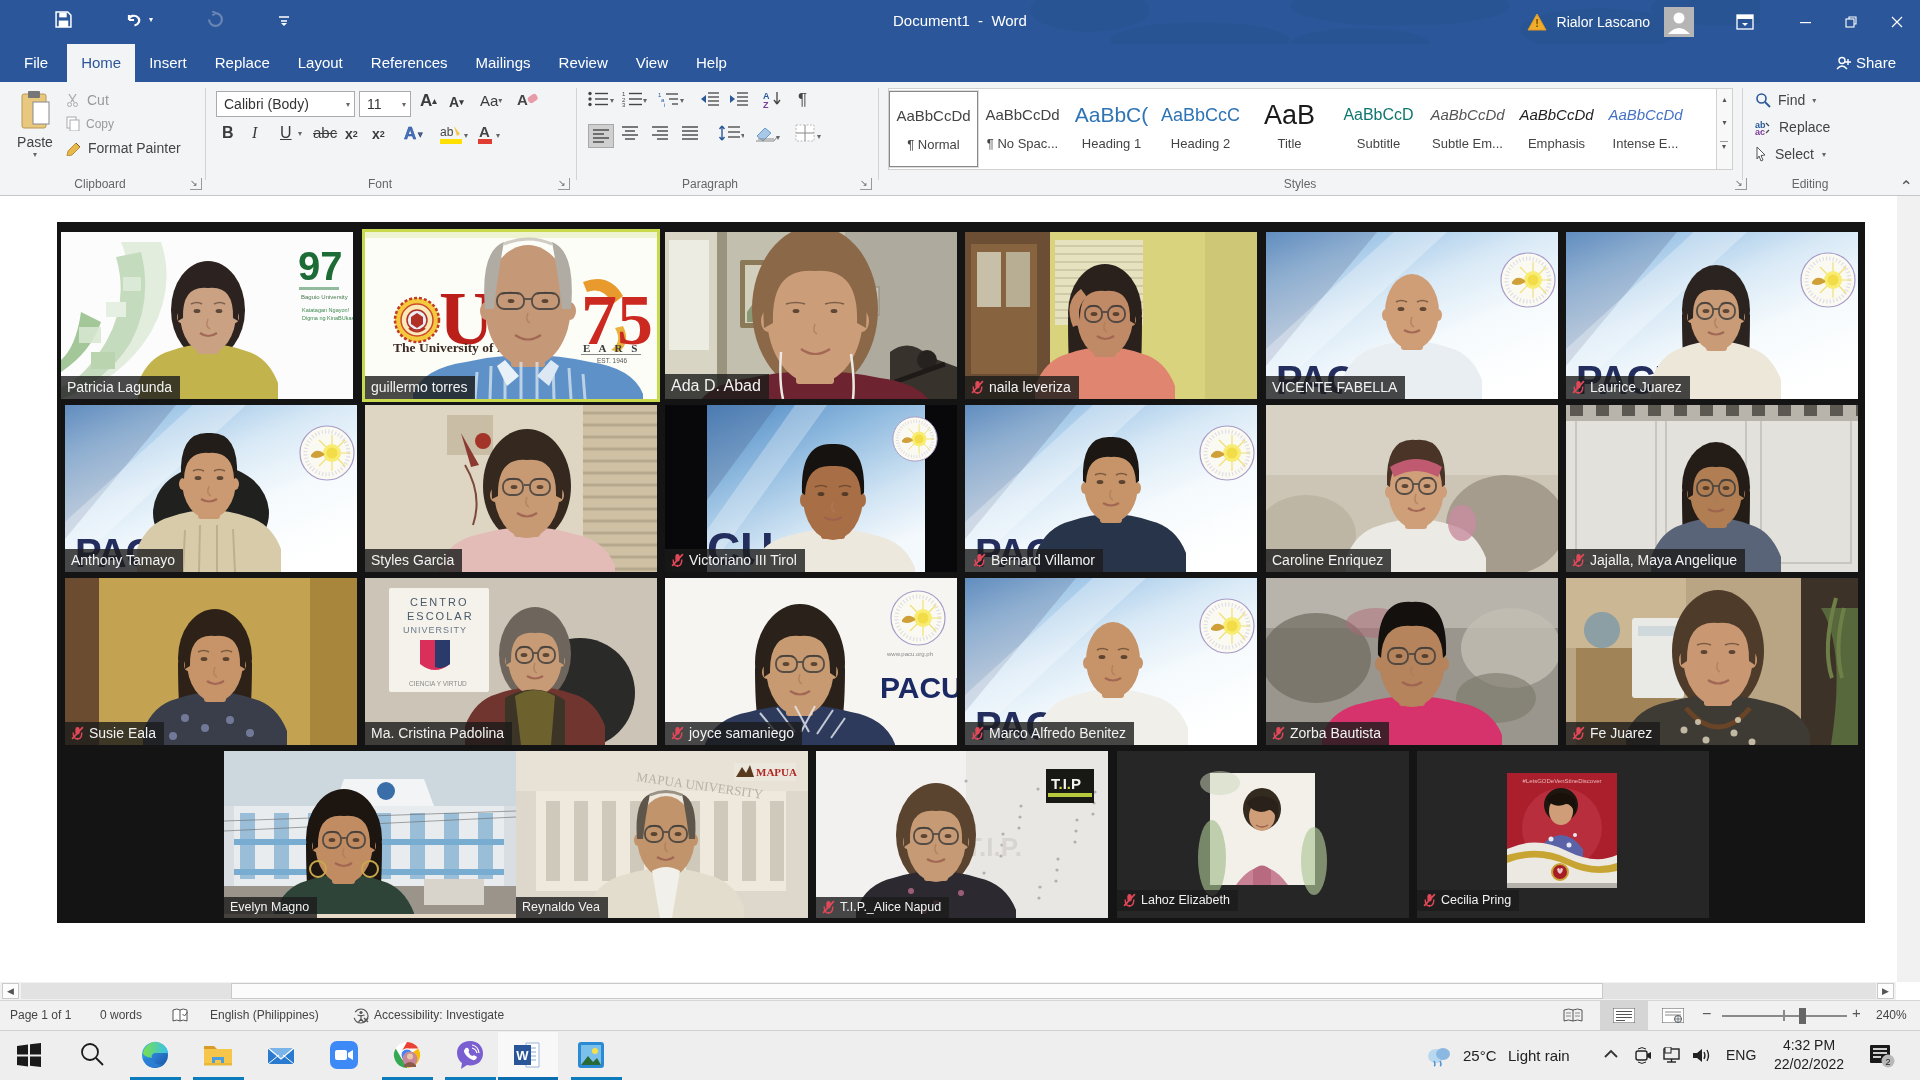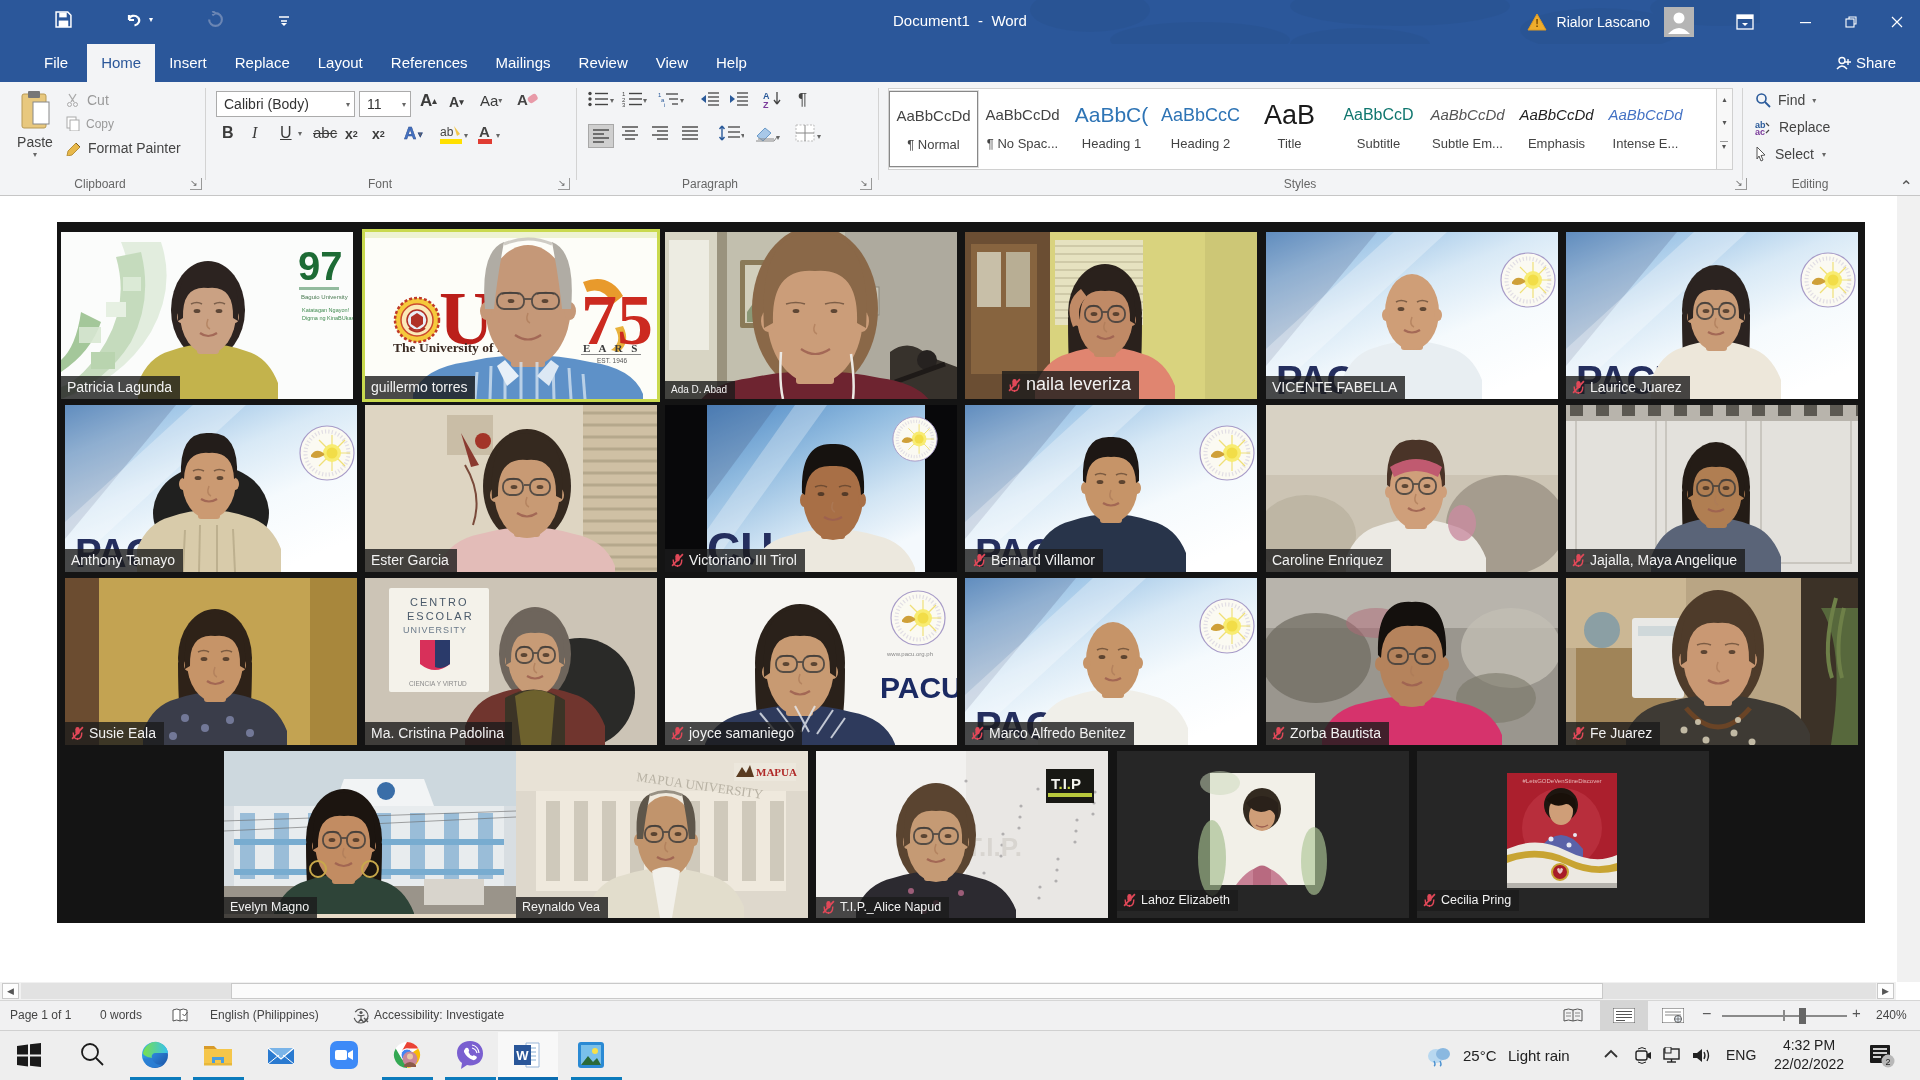--- a/index.html
+++ b/index.html
@@ -6,21 +6,21 @@
 
 #titlebar { position:absolute; left:0; top:0; width:1920px; height:44px; background:#2b579a; color:#fff; }
 #titlebar .deco { position:absolute; right:160px; top:0; width:760px; height:44px; overflow:hidden; opacity:0.25; }
 #qat { position:absolute; left:55px; top:11px; display:flex; align-items:center; gap:54px; }
 #doctitle { position:absolute; left:0; top:0; width:1920px; text-align:center; line-height:42px; font-size:15px; }
 #tbright { position:absolute; right:0; top:0; height:44px; display:flex; align-items:center; }
 .winbtn { width:46px; height:44px; display:flex; align-items:center; justify-content:center; font-size:15px; }
 
 
 #tabrow { position:absolute; left:0; top:44px; width:1920px; height:38px; background:#2b579a; color:#fff; font-size:15px; }
-#tabs { position:absolute; left:25px; top:0; display:flex; height:38px; align-items:center; }
+#tabs { position:absolute; left:5px; top:0; display:flex; height:38px; align-items:center; }
 #tabs .tab { padding:0 14px; line-height:38px; height:38px; }
 #tabs .tab.sel { background:#f3f4f6; color:#2b579a; }
 #share { position:absolute; right:24px; top:0; line-height:38px; font-size:15px; }
 
 
 #ribbon { position:absolute; left:0; top:82px; width:1920px; height:114px; background:#f3f4f6; border-bottom:1px solid #c6c6c6; color:#444; font-size:12px; }
 .rsep { position:absolute; top:6px; height:92px; width:1px; background:#d3d3d3; }
 .glabel { position:absolute; bottom:4px; font-size:12px; color:#666; text-align:center; }
 .launcher { position:absolute; bottom:5px; width:12px; height:12px; border:1px solid #999; border-top:none; border-left:none; font-size:9px; color:#666; }
 .bigbtn { position:absolute; display:flex; flex-direction:column; align-items:center; color:#444; }
@@ -546,21 +546,21 @@
           <ellipse cx="131" cy="79" rx="3.4" ry="2"></ellipse>
           <ellipse cx="169" cy="79" rx="3.4" ry="2"></ellipse>
         </g>
         <g stroke="#4a3526" stroke-width="1.6" opacity="0.6" fill="none">
           <path d="M 121 72 q 10 -3 19 0"></path>
           <path d="M 160 72 q 10 -3 19 0"></path>
         </g>
         <path d="M 150 92 q -3 8 2 10" stroke="#ad7a58" stroke-width="1.5" fill="none" opacity="0.7"></path>
         <path d="M 136 117 q 14 10 29 0" stroke="#9c5f50" stroke-width="2.2" fill="none" opacity="0.85"></path>
         <path d="M116 120 q -2 30 2 47 M186 122 q 4 28 2 45" stroke="#ece9e4" stroke-width="2.5" fill="none"></path>
-      </svg><div class="lbl" style="font-size:10px;">Ada D. Abad</div></div>
+      </svg><div class="lbl" style="font-size:16px;">Ada D. Abad</div></div>
 <div class="tile" style="left:908px;top:10px;width:292px;height:167px;"><svg width="292" height="167" viewBox="0 0 292 167" preserveAspectRatio="none">
         <rect width="292" height="167" fill="#d9d37e"></rect>
         <rect x="0" y="0" width="85" height="167" fill="#6b4e33"></rect>
         <rect x="6" y="12" width="66" height="130" fill="#87643f"></rect>
         <rect x="12" y="20" width="24" height="55" fill="#c8bfa8"></rect>
         <rect x="41" y="20" width="24" height="55" fill="#b8ae94"></rect>
         <rect x="90" y="8" width="88" height="85" fill="#e6e2c0"></rect>
         <g stroke="#cfcaa8" stroke-width="2">
           <line x1="90" y1="14" x2="178" y2="14"></line>
           <line x1="90" y1="22" x2="178" y2="22"></line>
@@ -592,21 +592,21 @@
           <path d="M 146 75 q 6 -3 11 0"></path>
         </g>
         <g stroke="#3a3a3a" stroke-width="1.8" fill="none" opacity="0.8">
           <rect x="120" y="74" width="17" height="16" rx="7"></rect>
           <rect x="143" y="74" width="17" height="16" rx="7"></rect>
           <line x1="137" y1="80" x2="143" y2="80"></line>
         </g>
         <path d="M 140 90 q -3 8 2 10" stroke="#ad7a58" stroke-width="1.5" fill="none" opacity="0.7"></path>
         <path d="M 132 104 q 8 6 17 0" stroke="#9c5f50" stroke-width="2.2" fill="none" opacity="0.85"></path>
         <path d="M108 95 q -10 -25 8 -38 l 6 8 q -12 10 -6 26 Z" fill="#c08a66"></path>
-      </svg><div class="lbl" style="font-size:18px;margin-left:37px;"><span class="mic">
+      </svg><div class="lbl" style="font-size:14px;"><span class="mic">
           <svg width="13" height="14" viewBox="0 0 12 13">
             <rect x="4" y="1" width="4" height="7" rx="2" fill="#e04858"></rect>
             <path d="M2 6 q0 6 4 6 q4 0 4 -6" stroke="#e04858" stroke-width="1.3" fill="none"></path>
             <line x1="6" y1="11" x2="6" y2="13" stroke="#e04858" stroke-width="1.3"></line>
             <line x1="1" y1="12" x2="11" y2="1" stroke="#e04858" stroke-width="1.6"></line>
           </svg>
         </span>naila leveriza</div></div>
 <div class="tile" style="left:1209px;top:10px;width:292px;height:167px;"><svg width="292" height="167" viewBox="0 0 292 167" preserveAspectRatio="none">
         <rect width="292" height="167" fill="url(#pacugrad)"></rect>
         <path d="M0 0 L 111 0 L 0 134 Z" fill="#44547c" opacity="0.22"></path>
@@ -771,21 +771,21 @@
           <path d="M 142 75 q 7 -3 13 0"></path>
           <path d="M 169 75 q 7 -3 13 0"></path>
         </g>
         <g stroke="#3a3a3a" stroke-width="1.8" fill="none" opacity="0.8">
           <rect x="138" y="74" width="20" height="16" rx="7"></rect>
           <rect x="165" y="74" width="20" height="16" rx="7"></rect>
           <line x1="159" y1="80" x2="165" y2="80"></line>
         </g>
         <path d="M 162 92 q -3 8 2 10" stroke="#ad7a58" stroke-width="1.5" fill="none" opacity="0.7"></path>
         <path d="M 152 108 q 10 7 20 0" stroke="#9c5f50" stroke-width="2.2" fill="none" opacity="0.85"></path>
-      </svg><div class="lbl" style="font-size:14px;">Ester Garcia</div></div>
+      </svg><div class="lbl" style="font-size:14px;">Styles Garcia</div></div>
 <div class="tile" style="left:608px;top:183px;width:292px;height:167px;"><svg width="292" height="167" viewBox="0 0 292 167" preserveAspectRatio="none">
         <rect width="292" height="167" fill="#08080a"></rect>
         <g transform="translate(42,0)">
           <rect width="218" height="167" fill="url(#pacugrad2)"></rect>
           <path d="M0 0 L 70 0 L 0 95 Z" fill="#44547c" opacity="0.25"></path>
           <path d="M0 167 L 120 0 L 88 0 L 0 125 Z" fill="#ffffff" opacity="0.28"></path>
           <text x="0" y="160" font-size="46" font-weight="bold" fill="#242e5e" font-family="Liberation Sans">CU</text>
           <g transform="translate(208,34) scale(0.82)">
             <circle r="27" fill="#fbfaf2" stroke="#a79bc8" stroke-width="1.2"></circle>
             <circle r="21.5" fill="none" stroke="#978cc0" stroke-width="4" opacity="0.25" stroke-dasharray="1.2 2.2"></circle>

